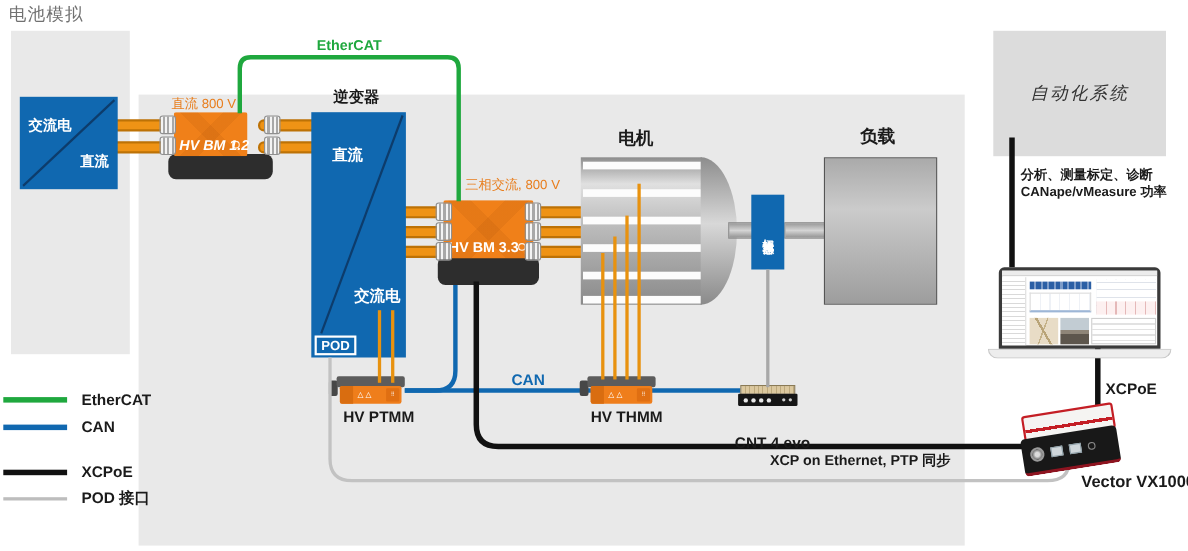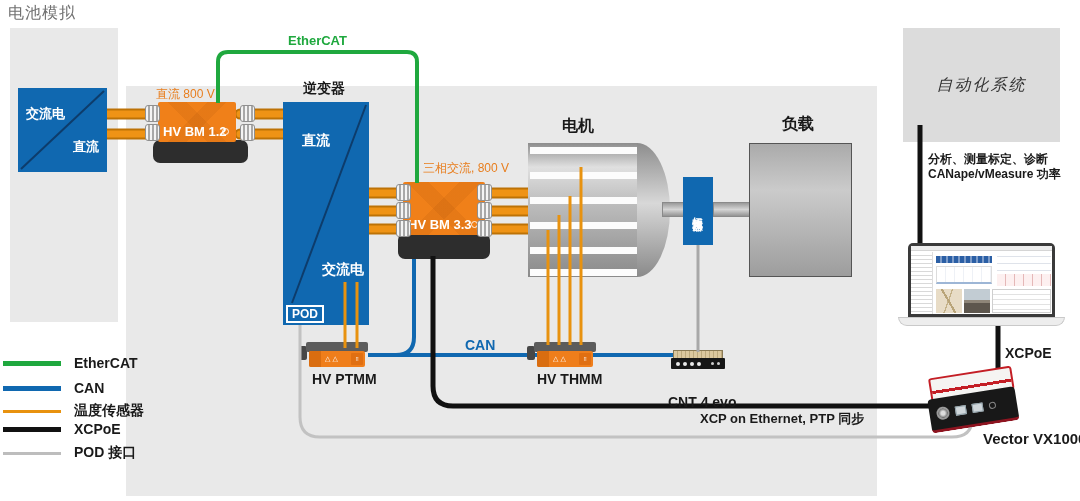--- a/index.html
+++ b/index.html
@@ -141,21 +141,21 @@
   <div class="bluebox device" style="left:18px;top:88px;width:89px;height:84px;">
     <svg width="89" height="84" style="position:absolute;left:0;top:0;">
       <line x1="86" y1="3" x2="3" y2="81" stroke="#0d3c6b" stroke-width="2"></line>
     </svg>
     <span class="lbl" style="left:8px;top:17px;">交流电</span>
     <span class="lbl" style="right:8px;bottom:16px;">直流</span>
   </div>
 
   <div class="volt" style="left:156px;top:86px;">直流 800 V</div>
   <div class="blackbox" style="left:153px;top:140px;width:95px;height:23px;"></div>
-  <div class="orangebox device" style="left:158px;top:102px;width:78px;height:40px;">
+  <div class="orangebox device" style="left:158px;top:102px;width:67px;height:40px;font-style:italic;">
     <span class="devlbl">HV BM 1.2</span>
     <span class="ring"></span>
   </div>
   <div class="conn" style="left:145px;top:105px;"></div>
   <div class="conn" style="left:145px;top:124px;"></div>
   <div class="conn" style="left:240px;top:105px;"></div>
   <div class="conn" style="left:240px;top:124px;"></div>
 
   <div class="devname" style="left:303px;top:80px;">逆变器</div>
   <div class="bluebox device" style="left:283px;top:102px;width:86px;height:223px;">
@@ -290,24 +290,20 @@
   <div class="linelbl" style="left:1005px;top:345px;font-size:14px;color:#1a1a1a;">XCPoE</div>
 
   <div class="legend-row" style="left:3px;top:355px;">
     <span class="sw lg-green"></span>
     <span class="lab">EtherCAT</span>
   </div>
   <div class="legend-row" style="left:3px;top:380px;">
     <span class="sw lg-blue"></span>
     <span class="lab">CAN</span>
   </div>
-  <div class="legend-row" style="left:3px;top:402px;">
-    <span class="sw lg-orange"></span>
-    <span class="lab">温度传感器</span>
-  </div>
   <div class="legend-row" style="left:3px;top:421px;">
     <span class="sw lg-black"></span>
     <span class="lab">XCPoE</span>
   </div>
   <div class="legend-row" style="left:3px;top:444px;">
     <span class="sw lg-gray"></span>
     <span class="lab">POD 接口</span>
   </div>
 
 </div>

